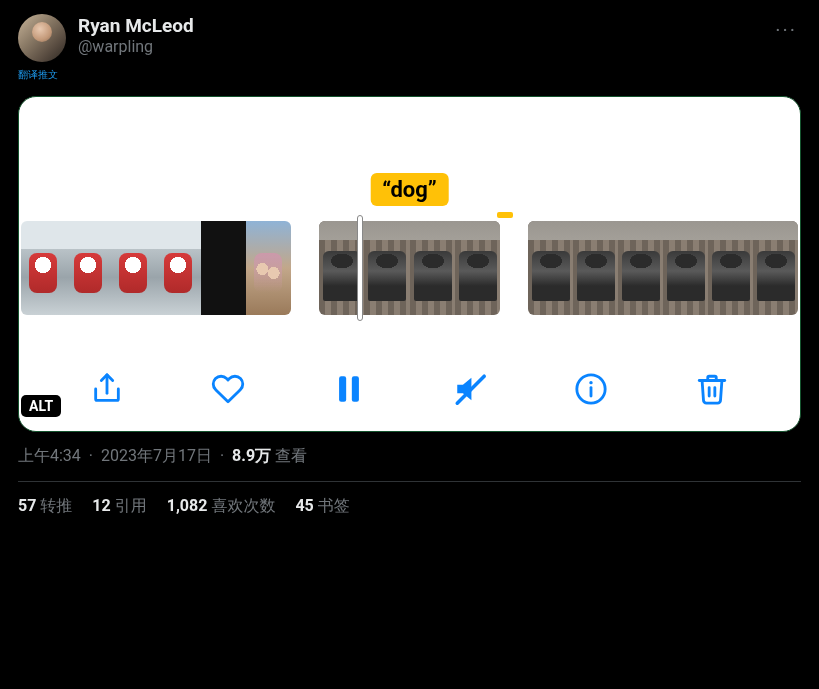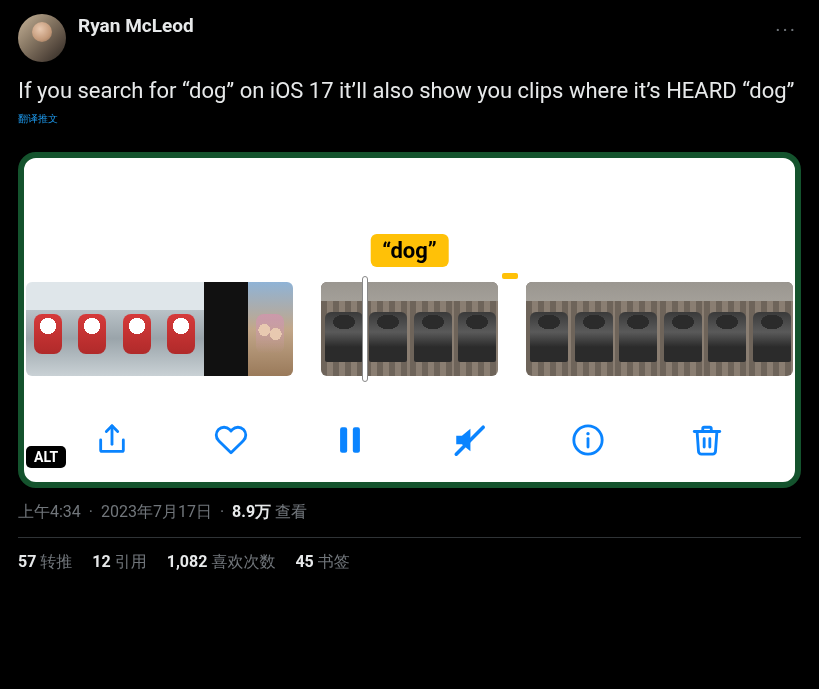--- a/index.html
+++ b/index.html
@@ -60,27 +60,27 @@
     color: #e7e9ea;
   }
   .translate-link {
     display: inline-block;
     margin-top: 6px;
     color: #1d9bf0;
     font-size: 10px;
     cursor: pointer;
   }
   .media-card {
-    margin-top: 26px;
+    margin-top: 14px;
     background: #fff;
     border-radius: 18px;
     overflow: hidden;
     position: relative;
     height: 336px;
-    border: 6px solid #14532d;
+    border: 1px solid #14532d;
   }
   .tooltip {
     position: absolute;
     top: 76px;
     left: 50%;
     transform: translateX(-50%);
     background: #ffc107;
     color: #000;
     font-weight: 700;
     font-size: 22px;
@@ -212,25 +212,25 @@
   }
 </style>
 </head>
 <body>
 
 <div class="tweet">
   <div class="header">
     <div class="avatar"></div>
     <div class="names">
       <div class="display-name">Ryan McLeod</div>
+      <div class="handle">@warpling</div>
     </div>
     <div class="more-btn">···</div>
   </div>
 
-  <div class="tweet-text">If you search for “dog” on iOS 17 it’ll also show you clips where it’s HEARD “dog”</div>
   <a class="translate-link">翻译推文</a>
 
   <div class="media-card">
     <div class="tooltip">“dog”</div>
     <div class="tick"></div>
 
     <div class="timeline">
       <div class="playhead"></div>
       <div class="clip-group g1">
         <div class="frame"></div>

